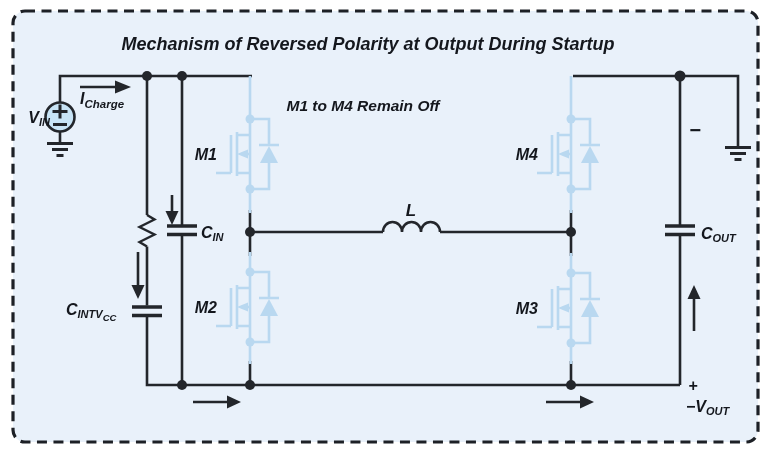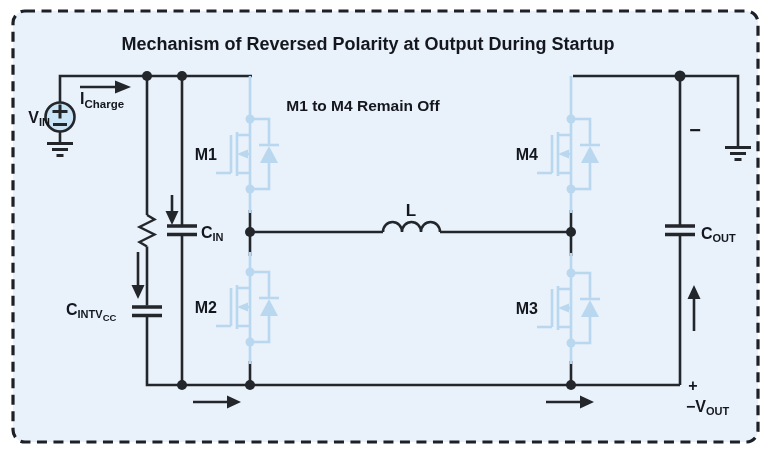--- a/index.html
+++ b/index.html
@@ -2,20 +2,21 @@
 <html><head>
 <meta charset="utf-8">
 <style>
   html,body{margin:0;padding:0;background:#ffffff;}
   .frame{
     position:relative;
     width:771px;height:455px;
     background:#ffffff;
     font-family:"Liberation Sans", sans-serif;
     overflow:hidden;
+    font-style:italic;
   }
   svg text{
     font-family:"Liberation Sans", sans-serif;
     font-weight:bold;
     fill:#14171d;
   }
 </style>
 </head>
 <body>
 

